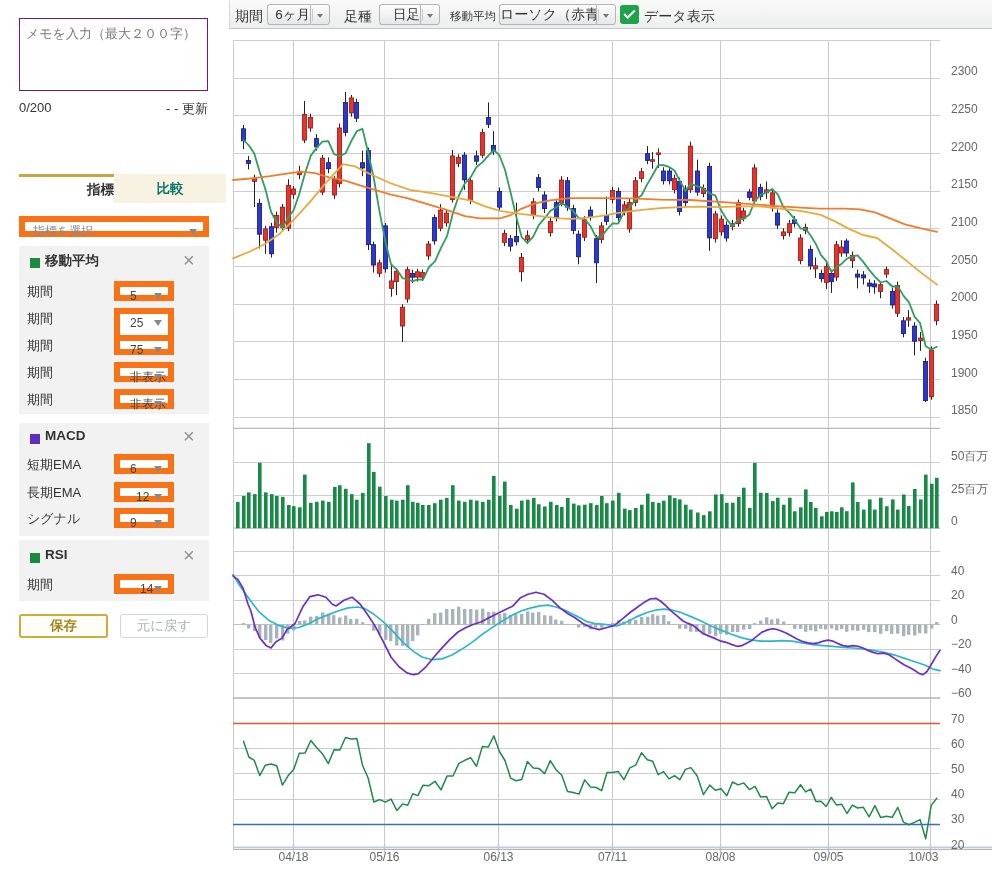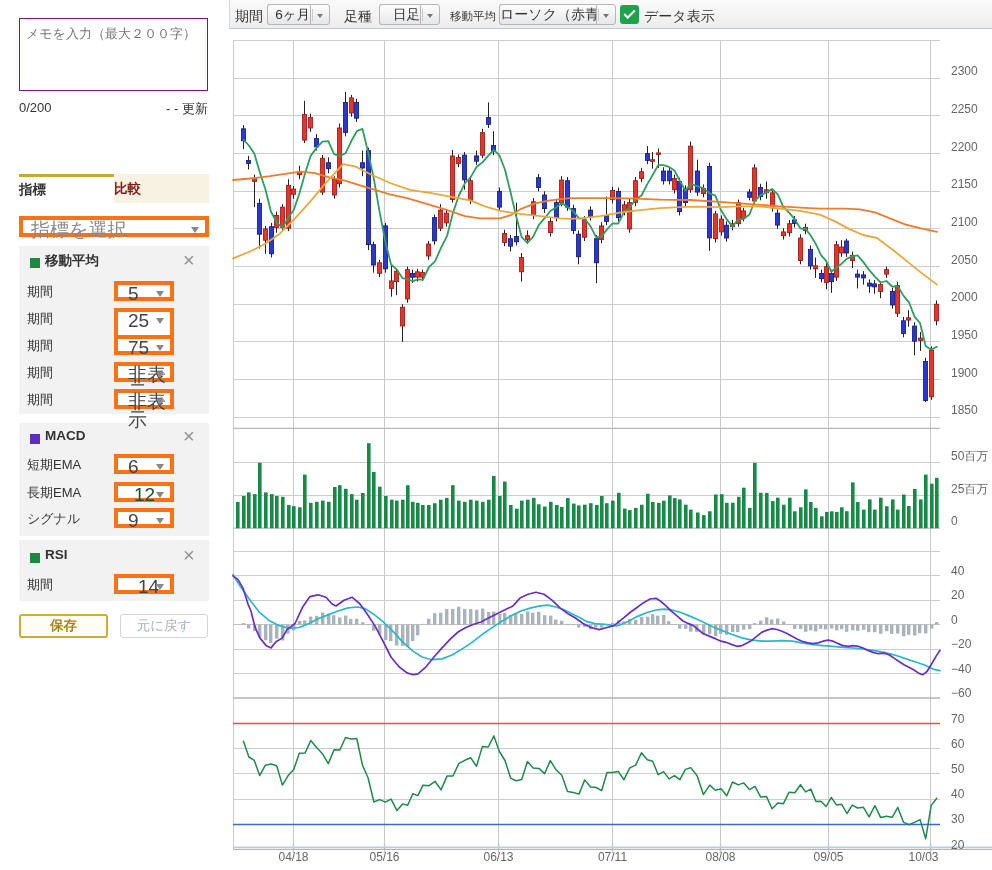--- a/index.html
+++ b/index.html
@@ -4,23 +4,23 @@
 body{width:992px;height:870px;position:relative;background:#fff;font-family:'Liberation Sans',sans-serif;overflow:hidden}
 .abs{position:absolute}
 .topbar{left:229px;top:0;width:763px;height:29px;background:linear-gradient(#fafafa,#ededee);border-bottom:1px solid #bcc8d8;border-left:1px solid #d8d8d8;box-sizing:border-box}
 .tlabel{position:absolute;top:8px;font-size:14px;color:#333;white-space:nowrap}
 .tbtn{position:absolute;top:4px;height:21px;background:linear-gradient(#fdfdfd,#e6e7e9);border:1px solid #b5b5b5;border-radius:3px 0 0 3px;box-sizing:border-box;font-size:13.5px;color:#333;text-align:right;border-right:none;white-space:nowrap}
 .tarr{position:absolute;top:4px;height:21px;width:20px;background:linear-gradient(#fdfdfd,#e6e7e9);border:1px solid #b5b5b5;border-radius:0 3px 3px 0;box-sizing:border-box}
 .tarr:before{content:'';position:absolute;left:1px;top:4px;height:12px;border-left:1px solid #c9c9c9}
 .tarr:after{content:'';position:absolute;left:6px;top:9px;border:3.5px solid transparent;border-top:4.5px solid #777}
 .memo{left:19px;top:18px;width:189px;height:73px;border:1px solid #701a75;box-sizing:border-box;font-size:13px;color:#777;padding:6px 6px;line-height:17px}
 .tabs{left:19px;top:174px;width:190px;height:29px}
-.tab1{position:absolute;left:0;top:0;width:95px;height:29px;background:#fff;border-top:3px solid #c9a63e;box-sizing:border-box;text-align:left;font-size:13.5px;font-weight:bold;color:#333;line-height:26px}
-.tab2{position:absolute;left:95px;top:0;width:95px;height:29px;background:#f7f2e2;box-sizing:border-box;font-size:13.5px;font-weight:bold;color:#7f1d1d;line-height:29px}
-.selbox{position:absolute;background:#fff;border:4px solid #f97316;box-sizing:border-box;font-size:19px;color:#444}
+.tab1{position:absolute;left:0;top:0;width:95px;height:29px;background:#fff;border-top:3px solid #c9a63e;box-sizing:border-box;text-align:right;font-size:13.5px;font-weight:bold;color:#333;line-height:26px}
+.tab2{position:absolute;left:95px;top:0;width:112px;height:29px;background:#f7f2e2;box-sizing:border-box;text-align:center;font-size:13.5px;font-weight:bold;color:#0f766e;line-height:29px}
+.selbox{position:absolute;background:#fff;border:6px solid #f97316;box-sizing:border-box;font-size:12px;color:#444}
 .selarr{position:absolute;right:6px;border:4.5px solid transparent;border-top:6px solid #888}
 .panel{position:absolute;left:19px;width:190px;background:#f2f2f2}
 .ptitle{position:absolute;left:26px;font-size:13.5px;font-weight:bold;color:#333}
 .sq{position:absolute;left:11px;width:10px;height:10px}
 .px{position:absolute;left:164px;font-size:20px;color:#909090;font-weight:300}
 .plabel{position:absolute;left:27px;font-size:13px;color:#333}
 .btn1{left:19px;top:614px;width:89px;height:24px;border:2px solid #d1ac35;border-radius:3px;box-shadow:inset 0 0 0 1px #fff;background:#fffdf6;box-sizing:border-box;text-align:center;font-size:13.5px;font-weight:bold;color:#a5841f;line-height:20px}
 .btn2{left:120px;top:614px;width:88px;height:24px;border:1px solid #d5d5d5;border-radius:3px;background:#fff;box-sizing:border-box;text-align:center;font-size:13.5px;color:#a9b2bc;line-height:22px}
 .check{position:absolute;top:5px;width:19px;height:19px;background:#1fa34a;border-radius:3px}
 .check:before{content:'';position:absolute;left:4px;top:5px;width:9px;height:4px;border-left:2.5px solid #fff;border-bottom:2.5px solid #fff;transform:rotate(-45deg)}

